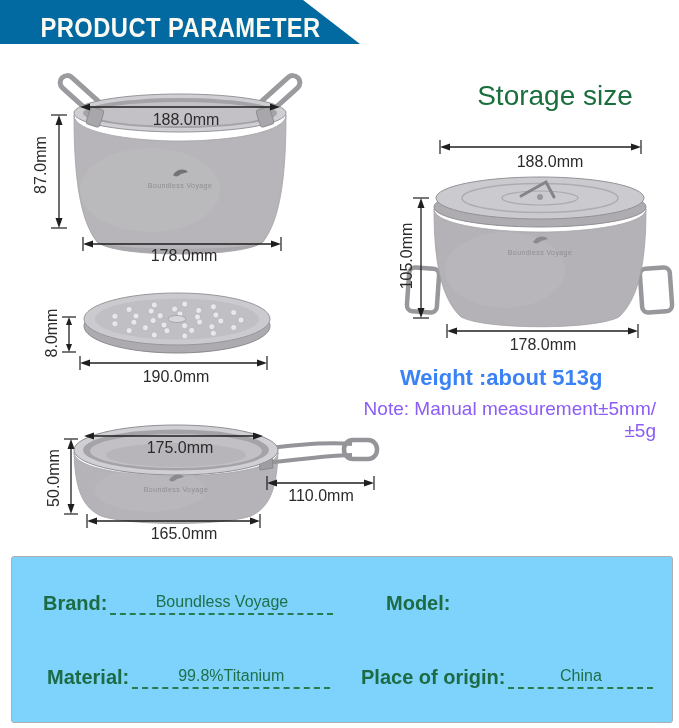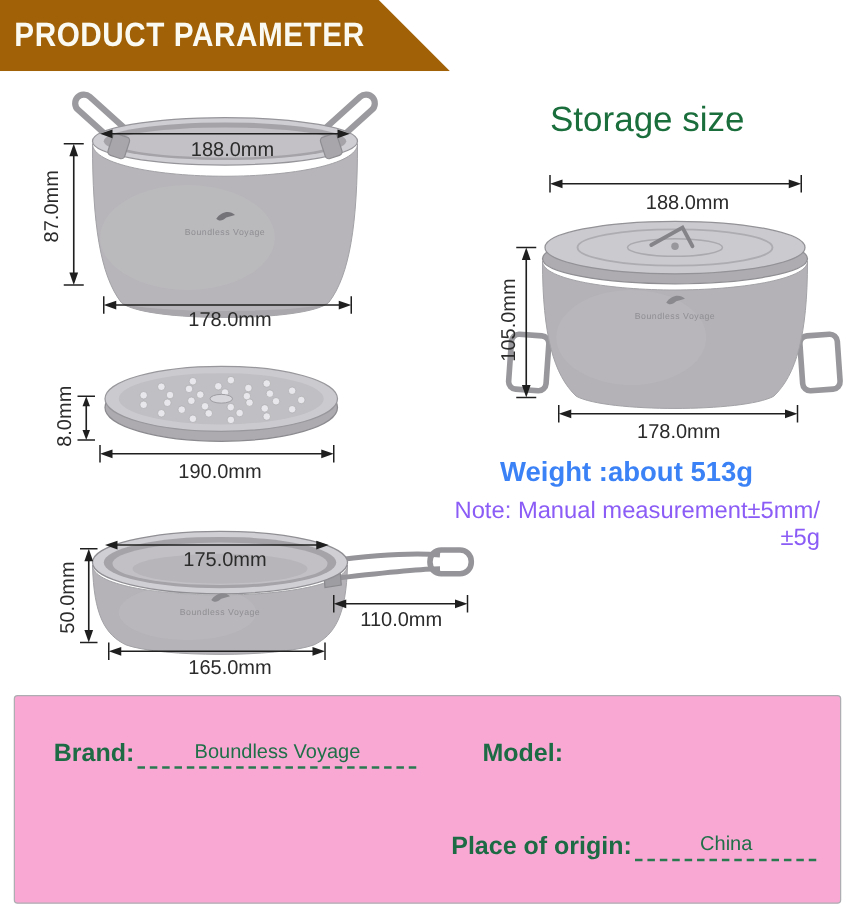--- a/index.html
+++ b/index.html
@@ -1,33 +1,33 @@
 <!DOCTYPE html>
 <html><head>
 <meta charset="utf-8">
 <style>
   html,body{margin:0;padding:0;background:#ffffff;}
   #stage{position:relative;width:679px;height:728px;background:#ffffff;overflow:hidden;
          font-family:"Liberation Sans",sans-serif;}
   
-  .banner{position:absolute;left:0;top:0;width:360px;height:57px;background:#a16207;
-          clip-path:polygon(0 0,303px 0,360px 100%,0 100%);}
+  .banner{position:absolute;left:0;top:0;width:360px;height:44px;background:#0369a1;
+          clip-path:polygon(0 0,303px 0,360px 100%,0 100%);text-align:right;}
   .banner-text{display:inline-block;color:#fbfaf2;font-weight:bold;font-size:27px;
           line-height:57px;padding-left:13px;letter-spacing:.5px;white-space:nowrap;
           transform:scaleX(.88);transform-origin:left center;}
   
-  .storage-heading{position:absolute;left:440px;top:80px;width:230px;text-align:left;
+  .storage-heading{position:absolute;left:440px;top:80px;width:230px;text-align:center;
           color:#1a6e3c;font-size:28px;}
   .weight-line{position:absolute;left:400px;top:365px;width:256px;text-align:left;
           color:#3b82f6;font-size:22px;font-weight:bold;}
   .note-line{position:absolute;left:336px;top:398px;width:320px;text-align:right;
           color:#8b5cf6;font-size:19px;}
   
   .spec-box{position:absolute;left:11px;top:556px;width:660px;height:165px;
-          background:#f9a8d4;border:1px solid #aeadb1;border-radius:3px;}
+          background:#7dd3fc;border:1px solid #aeadb1;border-radius:3px;}
   .field{position:absolute;display:flex;align-items:flex-end;color:#1d6b45;}
   .flabel{font-size:20px;font-weight:bold;white-space:nowrap;}
   .fline{border-bottom:2px dashed #2a7a50;text-align:center;padding:0 4px 2px 4px;margin-left:3px;}
   .fvalue{font-size:16px;white-space:nowrap;color:#1f7048;}
   
   .dimline{stroke:#1f1f1f;stroke-width:1.3;}
   .dimbar{stroke:#1f1f1f;stroke-width:1.2;}
   .dimhead{fill:#1f1f1f;}
   .dimtext{font-family:"Liberation Sans",sans-serif;font-size:16px;fill:#2b2b2b;}
   .logotext{font-family:"Liberation Sans",sans-serif;font-size:7px;fill:#8f8e92;letter-spacing:.4px;}
@@ -255,20 +255,26 @@
   <div class="spec-box">
     <div class="field" style="left:31px;top:28px;height:30px;">
       <span class="flabel">Brand:</span>
       <span class="fline" style="width:215px;">
         <span class="fvalue">Boundless Voyage</span>
       </span>
     </div>
     <div class="field" style="left:341px;top:28px;height:30px;margin-left:33px;">
       <span class="flabel">Model:</span>
     </div>
+    <div class="field" style="left:35px;top:102px;height:30px;">
+      <span class="flabel">Material:</span>
+      <span class="fline" style="width:190px;">
+        <span class="fvalue">99.8%Titanium</span>
+      </span>
+    </div>
     <div class="field" style="left:349px;top:102px;height:30px;">
       <span class="flabel">Place of origin:</span>
       <span class="fline" style="width:137px;">
         <span class="fvalue">China</span>
       </span>
     </div>
   </div>
 
 </div>
 

